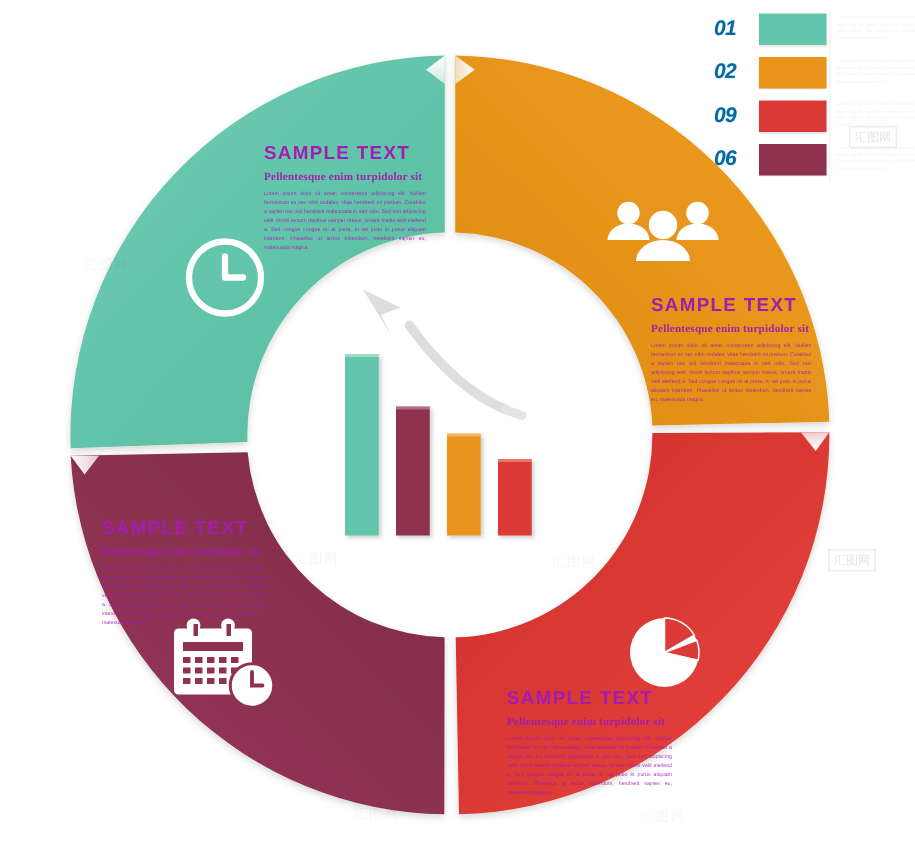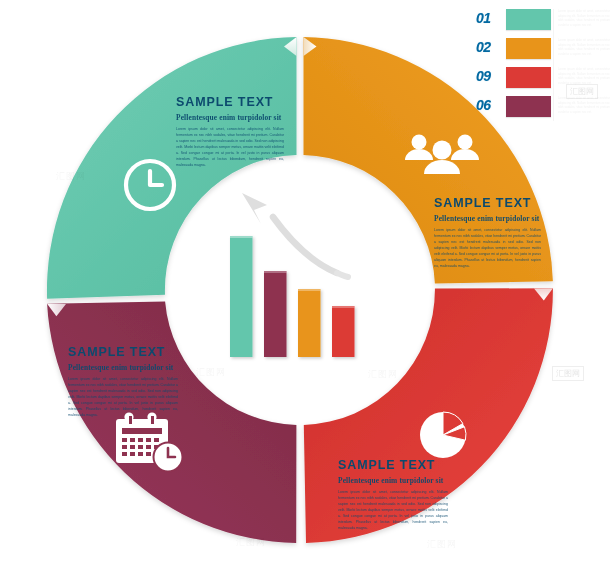--- a/index.html
+++ b/index.html
@@ -7,21 +7,21 @@
     width:610px;height:577px;
     background:#ffffff;
     font-family:"Liberation Sans", sans-serif;
     overflow:hidden;
     position:relative;
   }
   #stage{position:absolute;left:0;top:0;width:610px;height:577px;}
   .svg-root{position:absolute;left:0;top:0;}
 
   
-  .seg-text{position:absolute;color:#0c4a6e;}
+  .seg-text{position:absolute;color:#a21caf;}
   .seg-title{
     font-size:12.5px;font-weight:bold;letter-spacing:.9px;
     line-height:1.1;white-space:nowrap;
   }
   .seg-sub{
     font-size:7.4px;font-weight:bold;letter-spacing:.15px;
     margin-top:3px;white-space:nowrap;opacity:.96;font-family:Liberation Serif, serif;
   }
   .seg-body{
     font-size:3.5px;line-height:1.72;margin-top:4px;

